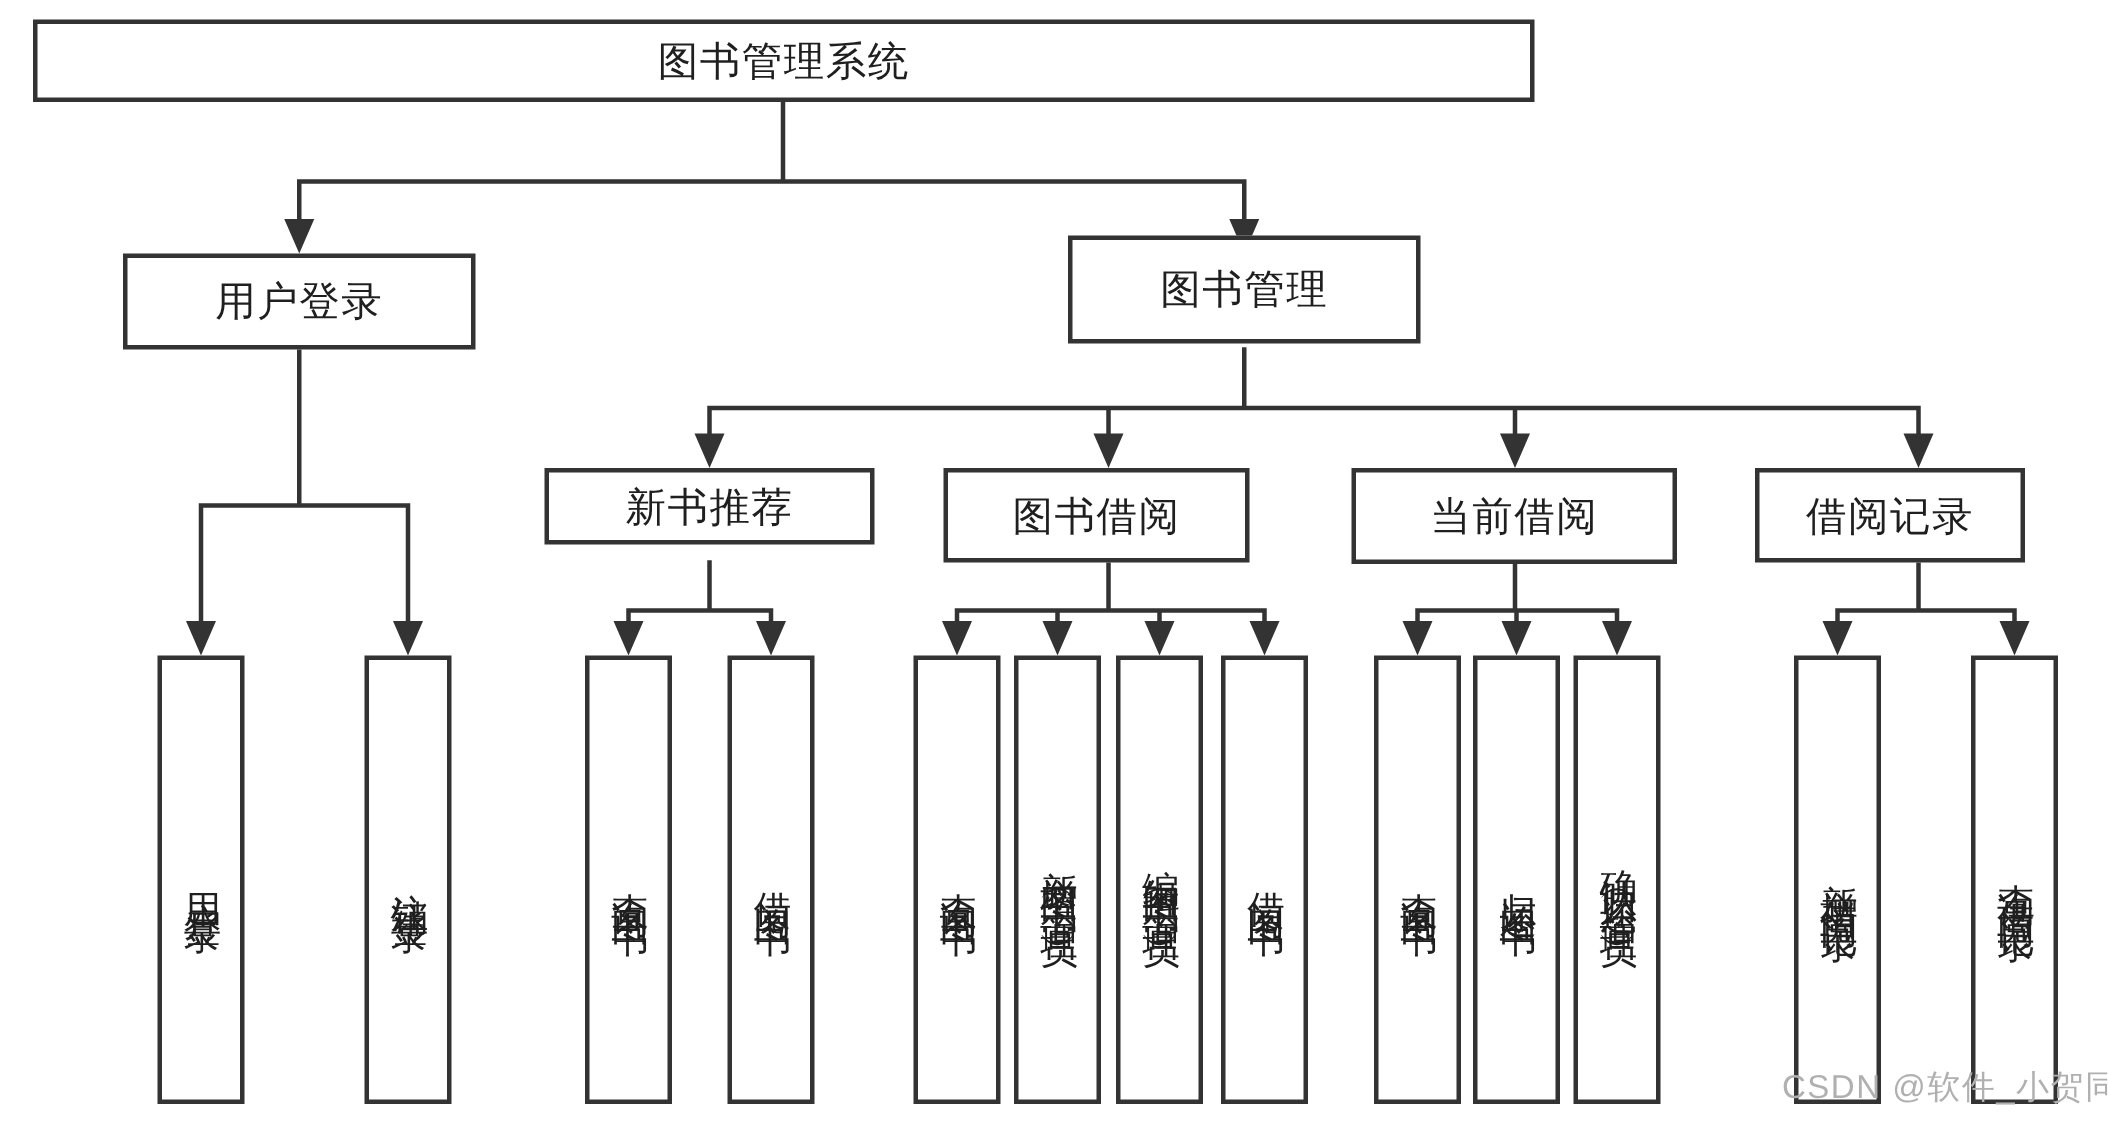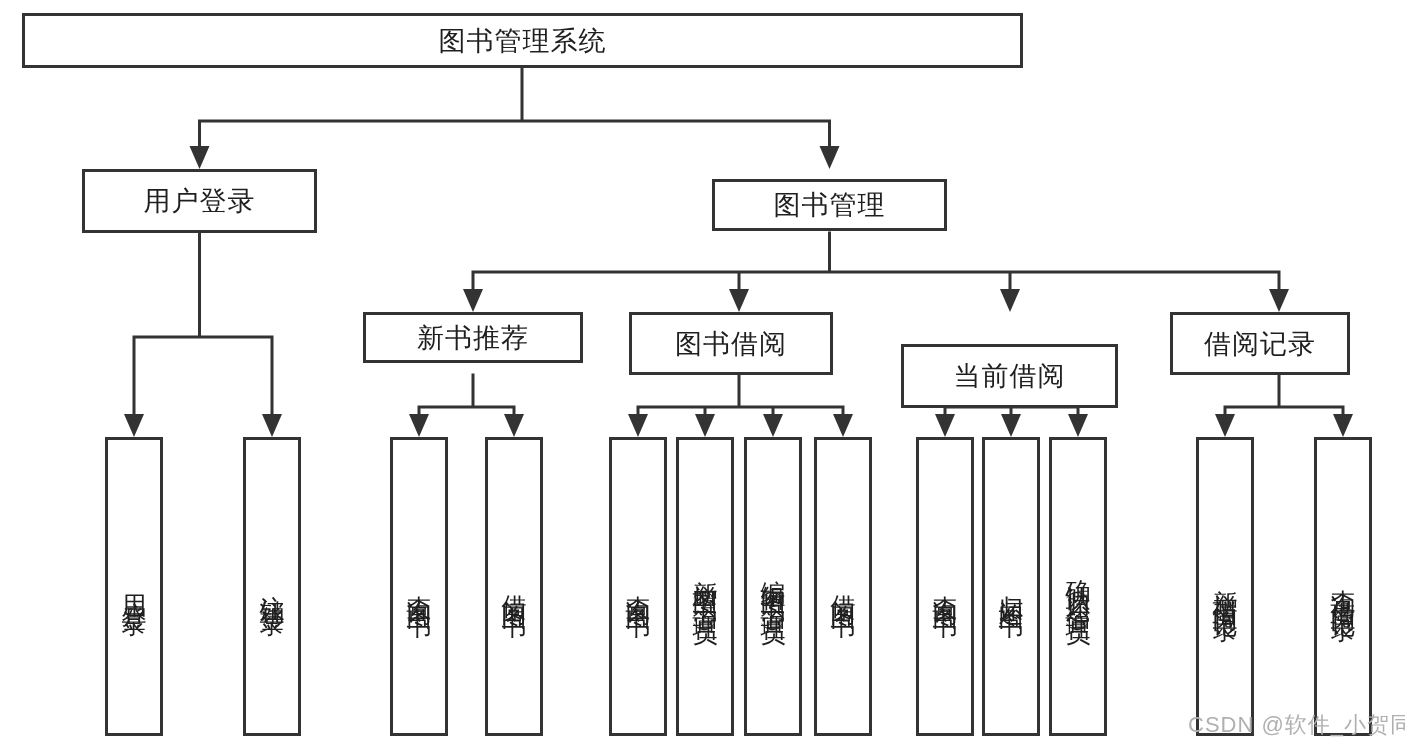--- a/index.html
+++ b/index.html
@@ -68,31 +68,31 @@
          M1215 414L1235 414L1225 437Z M1333 414L1353 414L1343 437Z"></path>
   </svg>
 
   <div class="node h" style="left:22px; top:13px; width:1001px; height:55px;text-align:right;">
     <span class="lbl">图书管理系统</span>
   </div>
 
   <div class="node h" style="left:82px; top:169px; width:235px; height:64px;">
     <span class="lbl">用户登录</span>
   </div>
-  <div class="node h" style="left:712px; top:179px; width:235px; height:52px;">
+  <div class="node h" style="left:712px; top:157px; width:235px; height:72px;">
     <span class="lbl">图书管理</span>
   </div>
 
   <div class="node h" style="left:363px; top:312px; width:220px; height:51px;">
     <span class="lbl">新书推荐</span>
   </div>
   <div class="node h" style="left:629px; top:312px; width:204px; height:63px;">
     <span class="lbl">图书借阅</span>
   </div>
-  <div class="node h" style="left:901px; top:312px; width:217px; height:64px;margin-top:32px;">
+  <div class="node h" style="left:901px; top:312px; width:217px; height:64px;">
     <span class="lbl">当前借阅</span>
   </div>
   <div class="node h" style="left:1170px; top:312px; width:180px; height:63px;">
     <span class="lbl">借阅记录</span>
   </div>
 
   <div class="node v" style="left:105px; top:437px; width:58px; height:299px;">
     <span class="lbl">用户登录</span>
   </div>
   <div class="node v" style="left:243px; top:437px; width:58px; height:299px;">

